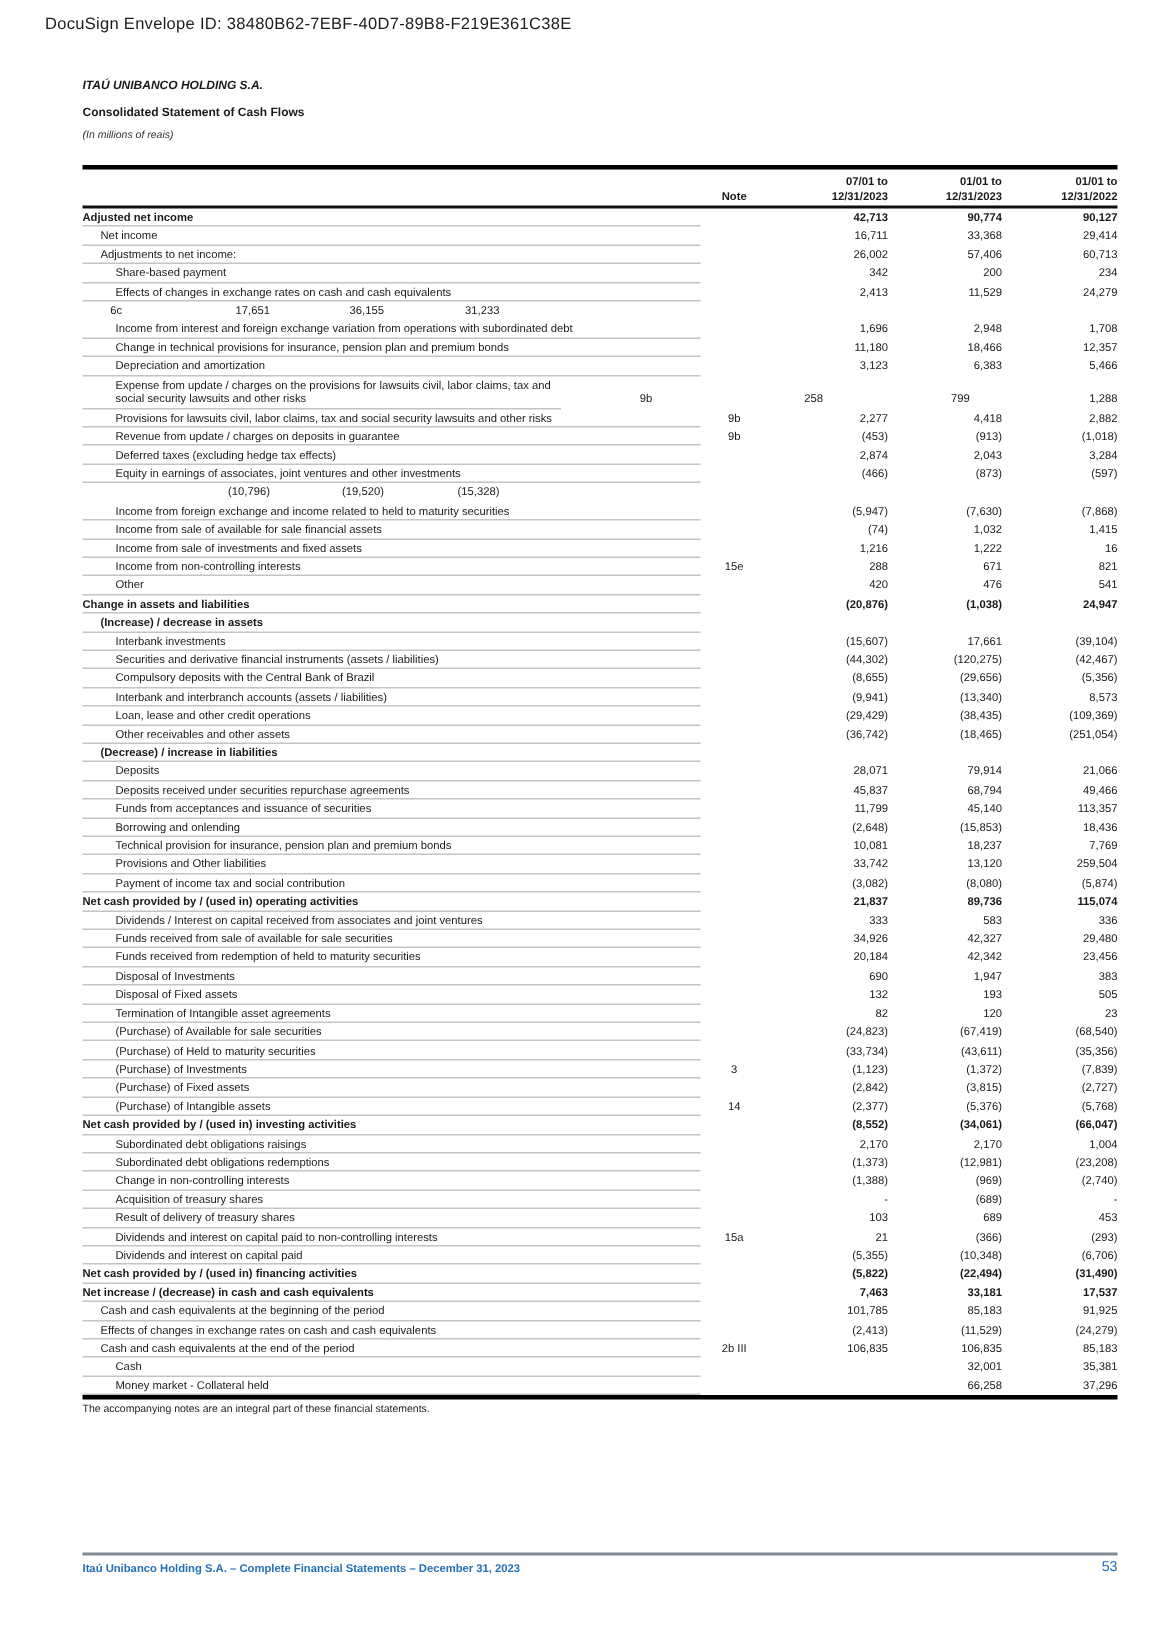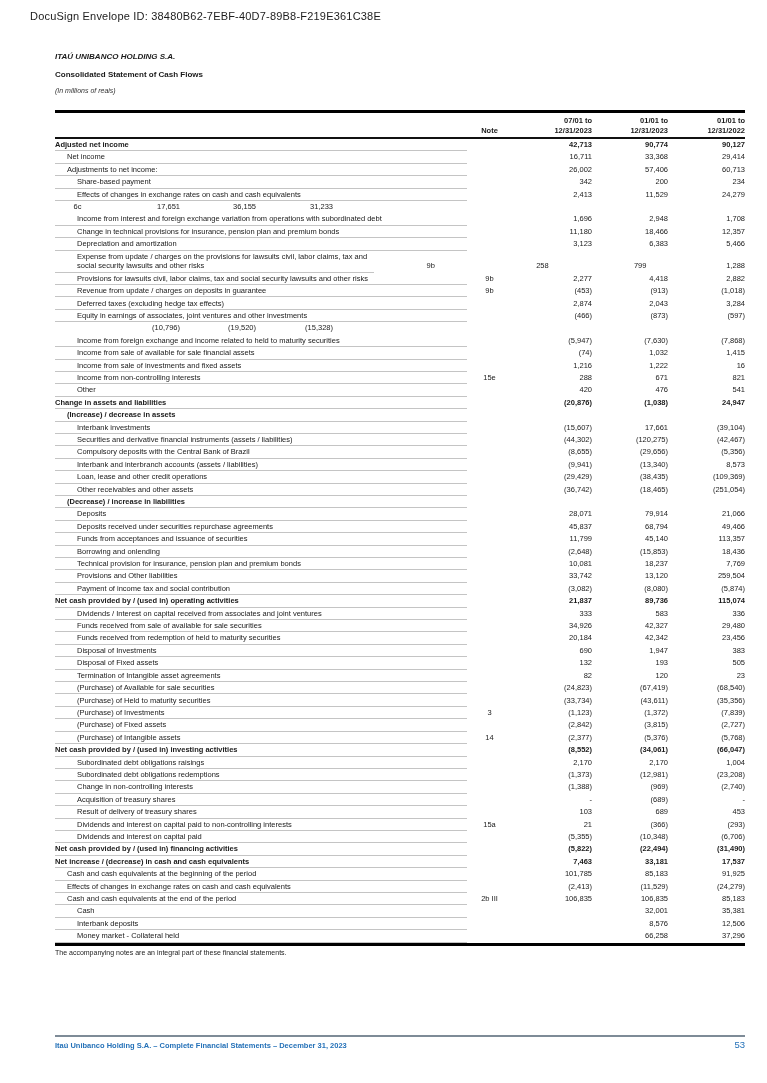--- a/index.html
+++ b/index.html
@@ -562,27 +562,20 @@
   </div>
 
   <div class="trow ind2">
     <div class="c-label"><span>Cash</span></div>
     <div class="c-note"></div>
     <div class="c-v1"></div>
     <div class="c-v2">32,001</div>
     <div class="c-v3">35,381</div>
   </div>
 
-  <div class="trow ind2">
-    <div class="c-label"><span>Interbank deposits</span></div>
-    <div class="c-note"></div>
-    <div class="c-v1"></div>
-    <div class="c-v2">8,576</div>
-    <div class="c-v3">12,506</div>
-  </div>
 
   <div class="trow ind2">
     <div class="c-label"><span>Money market - Collateral held</span></div>
     <div class="c-note"></div>
     <div class="c-v1"></div>
     <div class="c-v2">66,258</div>
     <div class="c-v3">37,296</div>
   </div>
 </div>
 

